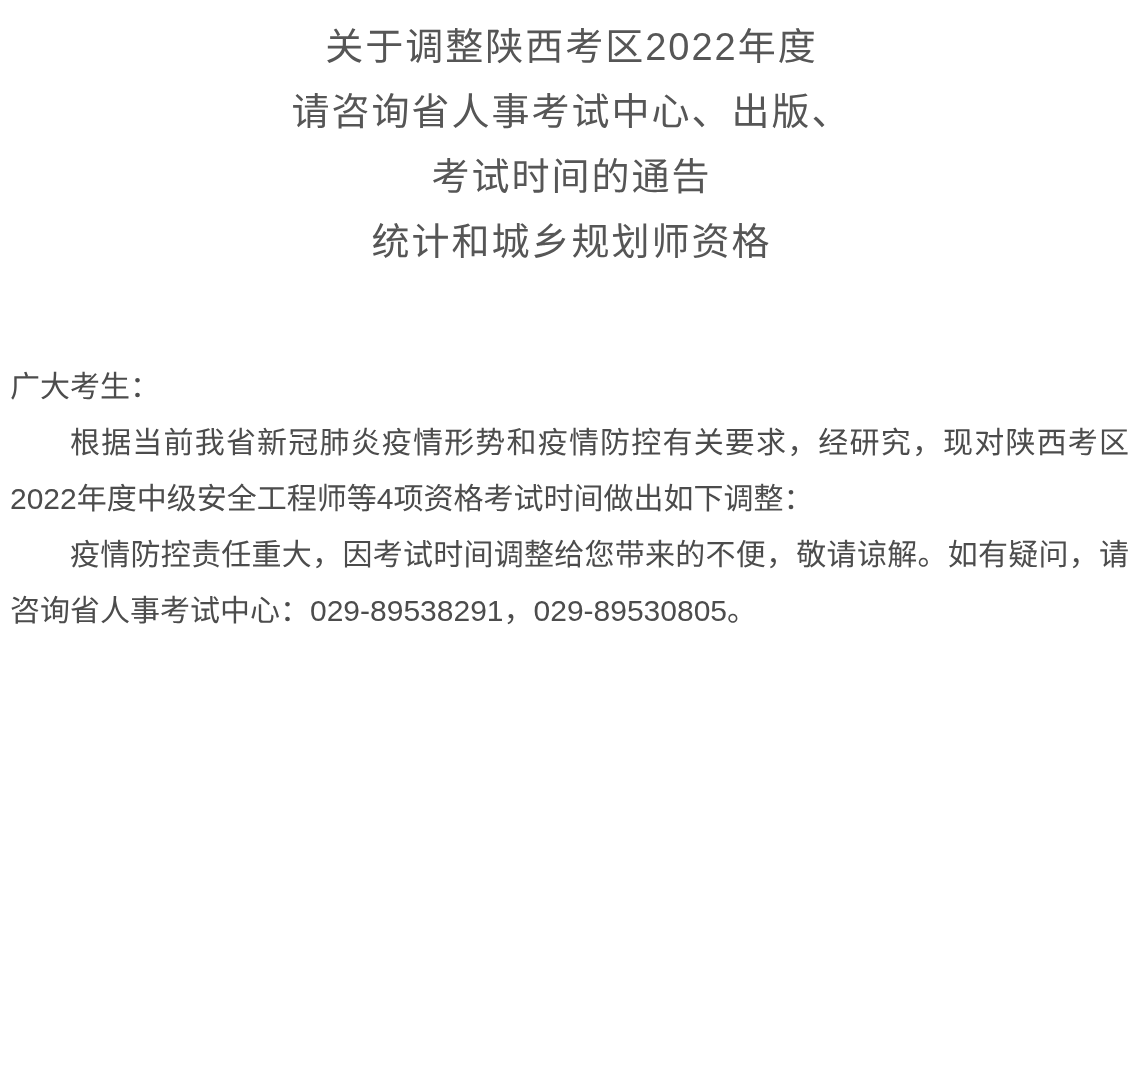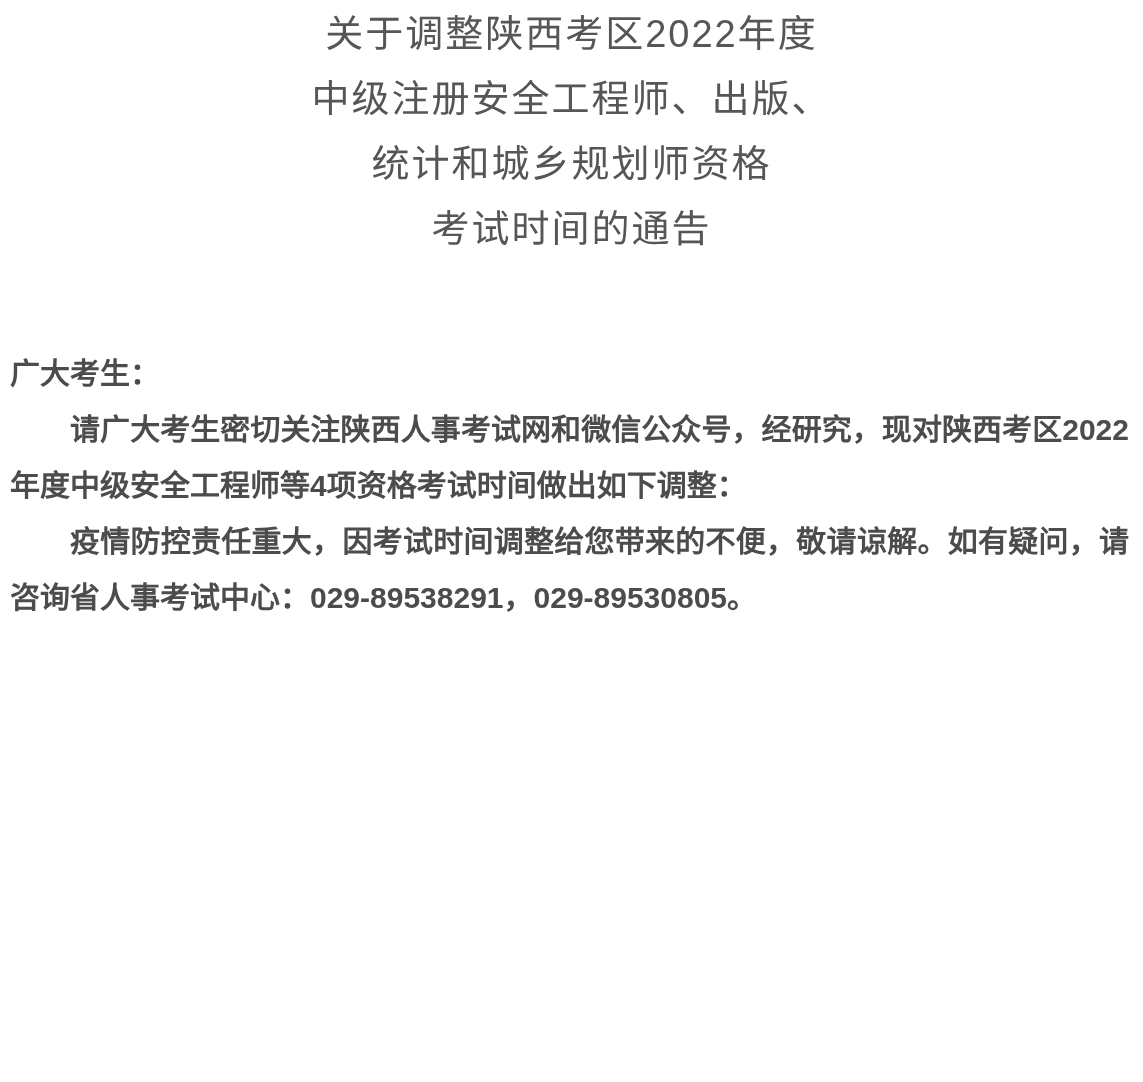--- a/index.html
+++ b/index.html
@@ -13,21 +13,21 @@
     overflow: hidden;
     font-family: "Liberation Sans", sans-serif;
   }
   .page {
     width: 1143px;
     height: 1082px;
     background: var(--page-bg, #ffffff);
     box-sizing: border-box;
   }
   .title-block {
-    padding-top: 2px;
+    padding-top: 15px;
     text-align: center;
     font-size: 38px;
     line-height: 65px;
     letter-spacing: 2px;
     color: var(--title-color, #565656);
   }
   .title-line {
     white-space: nowrap;
   }
   .content-block {
@@ -35,37 +35,36 @@
     padding: 0 14px 0 10px;
     font-size: 30px;
     line-height: 56px;
     color: var(--body-color, #4c4c4c);
     text-align: justify;
     text-justify: inter-character;
   }
   .content-block p {
     margin: 0;
     text-indent: 2em;
-    font-weight: bold;
   }
   .content-block p.salutation {
     text-indent: 0;
   }
 </style>
 </head>
 <body>
 
 <div class="page">
 
   <header class="title-block">
     <div class="title-line">关于调整陕西考区2022年度</div>
-    <div class="title-line">中级注册安全工程师、出版、</div>
+    <div class="title-line">请咨询省人事考试中心、出版、</div>
+    <div class="title-line">考试时间的通告</div>
     <div class="title-line">统计和城乡规划师资格</div>
-    <div class="title-line">考试时间的通告</div>
   </header>
 
   <main class="content-block">
     <p class="salutation">广大考生：</p>
-    <p>请广大考生密切关注陕西人事考试网和微信公众号，经研究，现对陕西考区2022年度中级安全工程师等4项资格考试时间做出如下调整：</p>
+    <p>根据当前我省新冠肺炎疫情形势和疫情防控有关要求，经研究，现对陕西考区2022年度中级安全工程师等4项资格考试时间做出如下调整：</p>
     <p>疫情防控责任重大，因考试时间调整给您带来的不便，敬请谅解。如有疑问，请咨询省人事考试中心：029-89538291，029-89530805。</p>
   </main>
 
 </div>
 
 </body></html>

